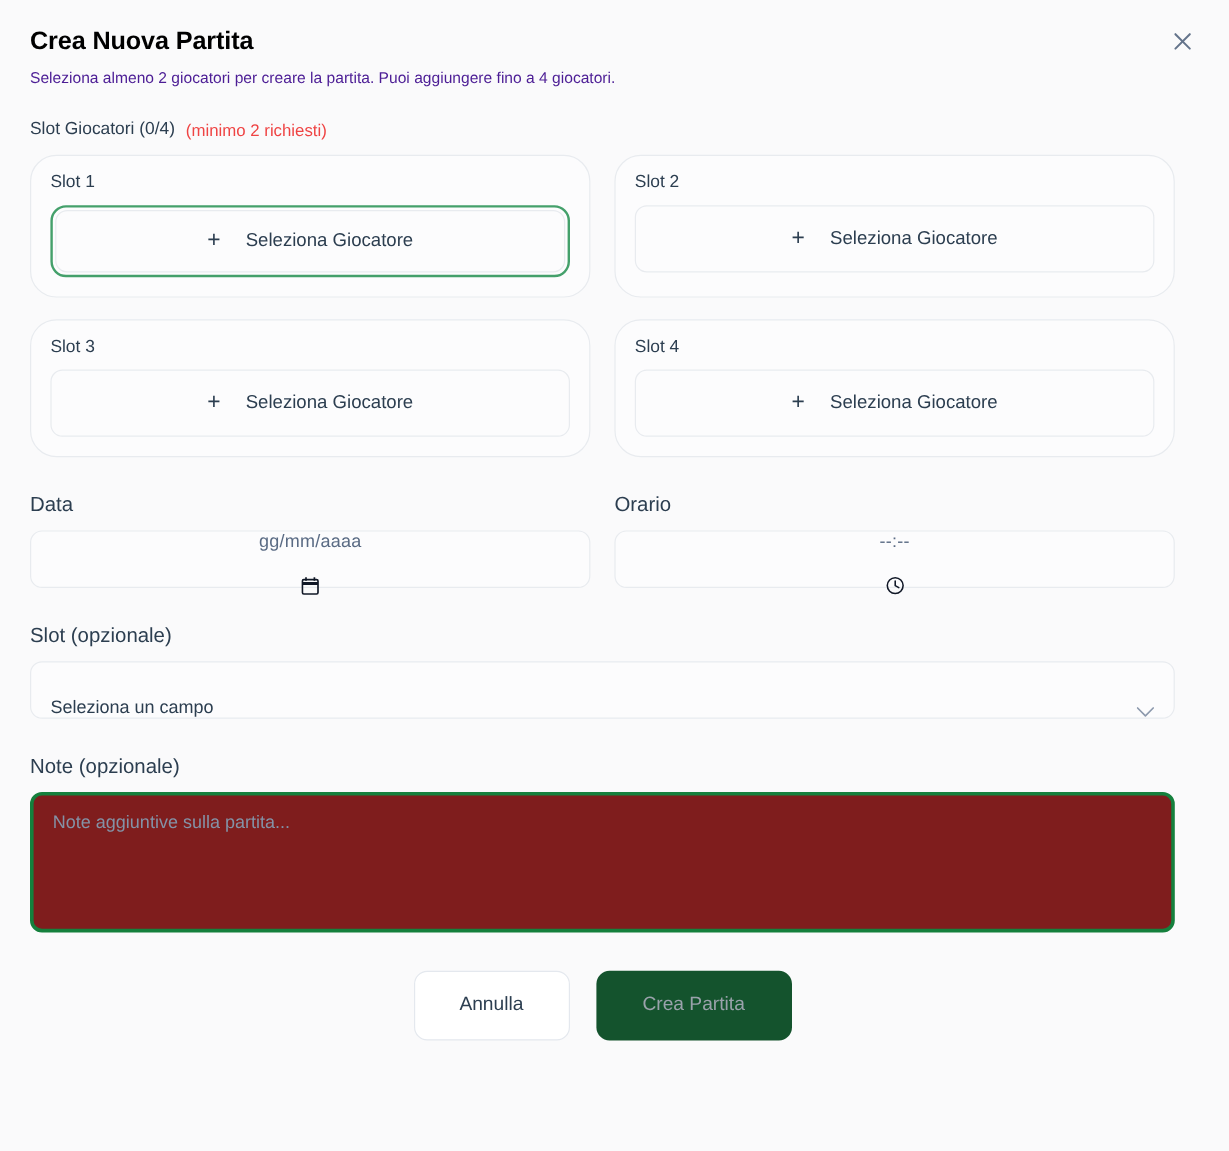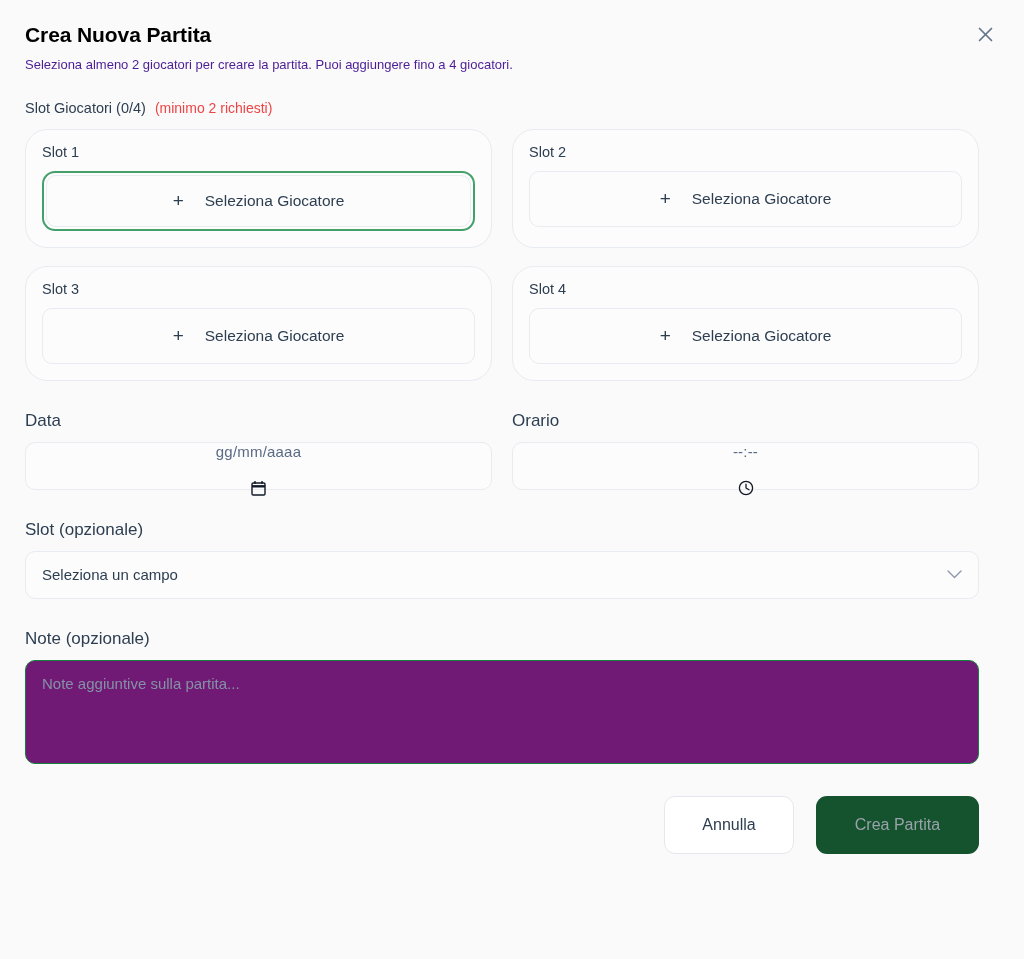--- a/index.html
+++ b/index.html
@@ -172,51 +172,51 @@
 
   .field-block { margin-top: 30px; }
 
   .select-box {
     width: 100%;
     height: 48px;
     background: #FCFCFD;
     border: 1px solid #E8EBEF;
     border-radius: 10px;
     display: flex;
-    align-items: center;
+    align-items: flex-end;
     justify-content: space-between;
     padding: 0 16px;
     cursor: pointer;
   }
   .select-value {
     font-size: 15px;
     color: #2C3E50;
   }
   .chevron-icon { color: #8C99AD; display: flex; }
   .chevron-icon svg { display: block; }
 
   .textarea-box {
     width: 100%;
-    height: 104px;
-    background: #701a75;
-    border: 1px solid #15803d;
+    height: 117px;
+    background: #7f1d1d;
+    border: 3px solid #15803d;
     border-radius: 10px;
     padding: 14px 16px;
     cursor: text;
   }
   .textarea-placeholder {
     font-size: 15px;
     color: #8492A6;
   }
 
   
   .modal-footer {
     margin-top: 32px;
     display: flex;
-    justify-content: flex-end;
+    justify-content: center;
     gap: 22px;
   }
 
   .btn {
     font-family: "Liberation Sans", sans-serif;
     font-size: 16px;
     border-radius: 11px;
     cursor: pointer;
     height: 58px;
   }

